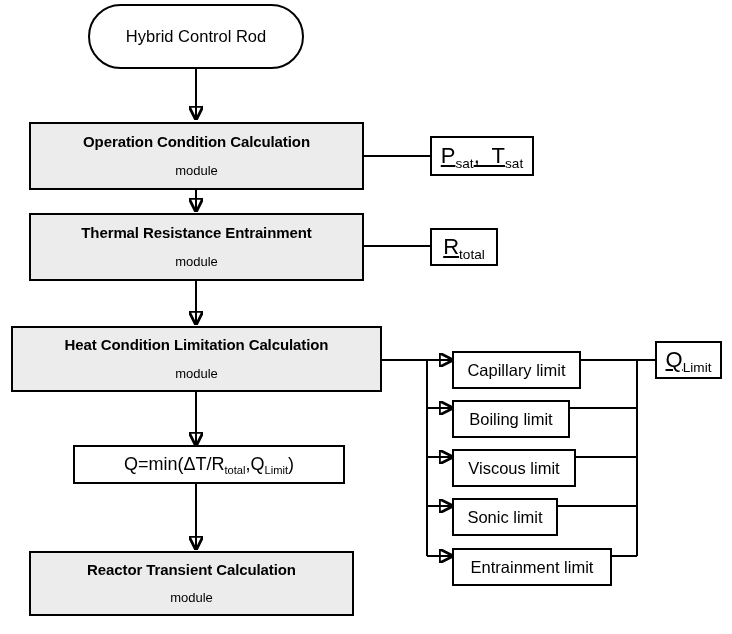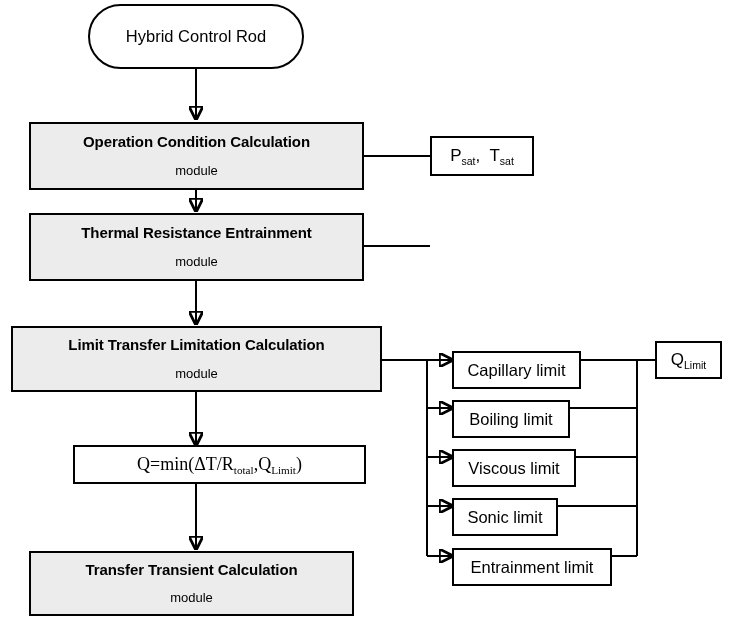--- a/index.html
+++ b/index.html
@@ -48,22 +48,23 @@
     font-size: 16.5px;
   }
   .terminator .line1,
   .terminator .line2 { display: block; }
   .plain {
     font-size: 16.5px;
     white-space: nowrap;
     margin-top: 10px;
   }
   .varbox {
-    font-size: 17px;
+    font-size: 22px;
     white-space: nowrap;
+    text-decoration: underline;
   }
   .varbox sub, .plain sub, .formula sub {
     font-size: 0.62em;
     vertical-align: baseline;
     position: relative;
     top: 0.32em;
   }
   .formula {
     font-size: 18px;
     white-space: nowrap;
@@ -133,37 +134,40 @@
     <span class="title">Operation Condition Calculation</span>
     <span class="sub">module</span>
   </div>
 
   <div class="node module" style="left:29px; top:213px; width:335px; height:68px;">
     <span class="title">Thermal Resistance Entrainment</span>
     <span class="sub">module</span>
   </div>
 
   <div class="node module" style="left:11px; top:326px; width:371px; height:66px;">
-    <span class="title">Limit Transfer Limitation Calculation</span>
+    <span class="title">Heat Condition Limitation Calculation</span>
     <span class="sub">module</span>
   </div>
 
-  <div class="node formula" style="left:73px; top:445px; width:293px; height:39px;font-family:Liberation Serif, serif;">
+  <div class="node formula" style="left:73px; top:445px; width:272px; height:39px;">
     <span>Q=min(ΔT/R<sub>total</sub>,Q<sub>Limit</sub>)</span>
   </div>
 
   <div class="node module" style="left:29px; top:551px; width:325px; height:65px;">
-    <span class="title">Transfer Transient Calculation</span>
+    <span class="title">Reactor Transient Calculation</span>
     <span class="sub">module</span>
   </div>
 
   <div class="node varbox" style="left:430px; top:136px; width:104px; height:40px;">
     <span>P<sub>sat</sub>,&nbsp; T<sub>sat</sub></span>
   </div>
 
+  <div class="node varbox" style="left:430px; top:228px; width:68px; height:38px;">
+    <span>R<sub>total</sub></span>
+  </div>
 
   <div class="node plain" style="left:452px; top:341px; width:129px; height:38px;">
     <span>Capillary limit</span>
   </div>
 
   <div class="node plain" style="left:452px; top:390px; width:118px; height:38px;">
     <span>Boiling limit</span>
   </div>
 
   <div class="node plain" style="left:452px; top:439px; width:124px; height:38px;">

